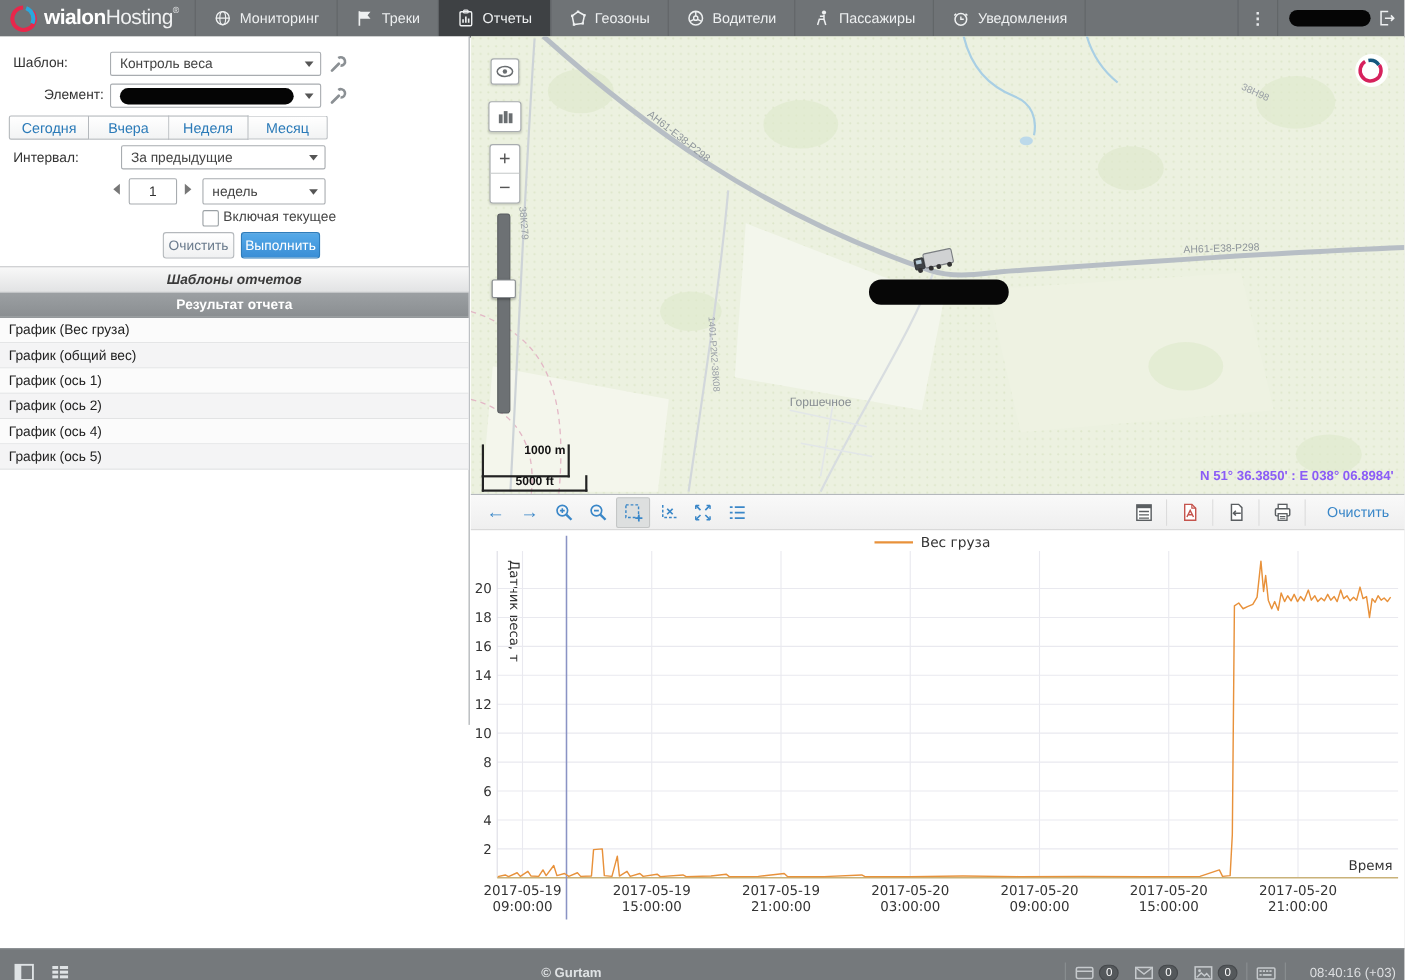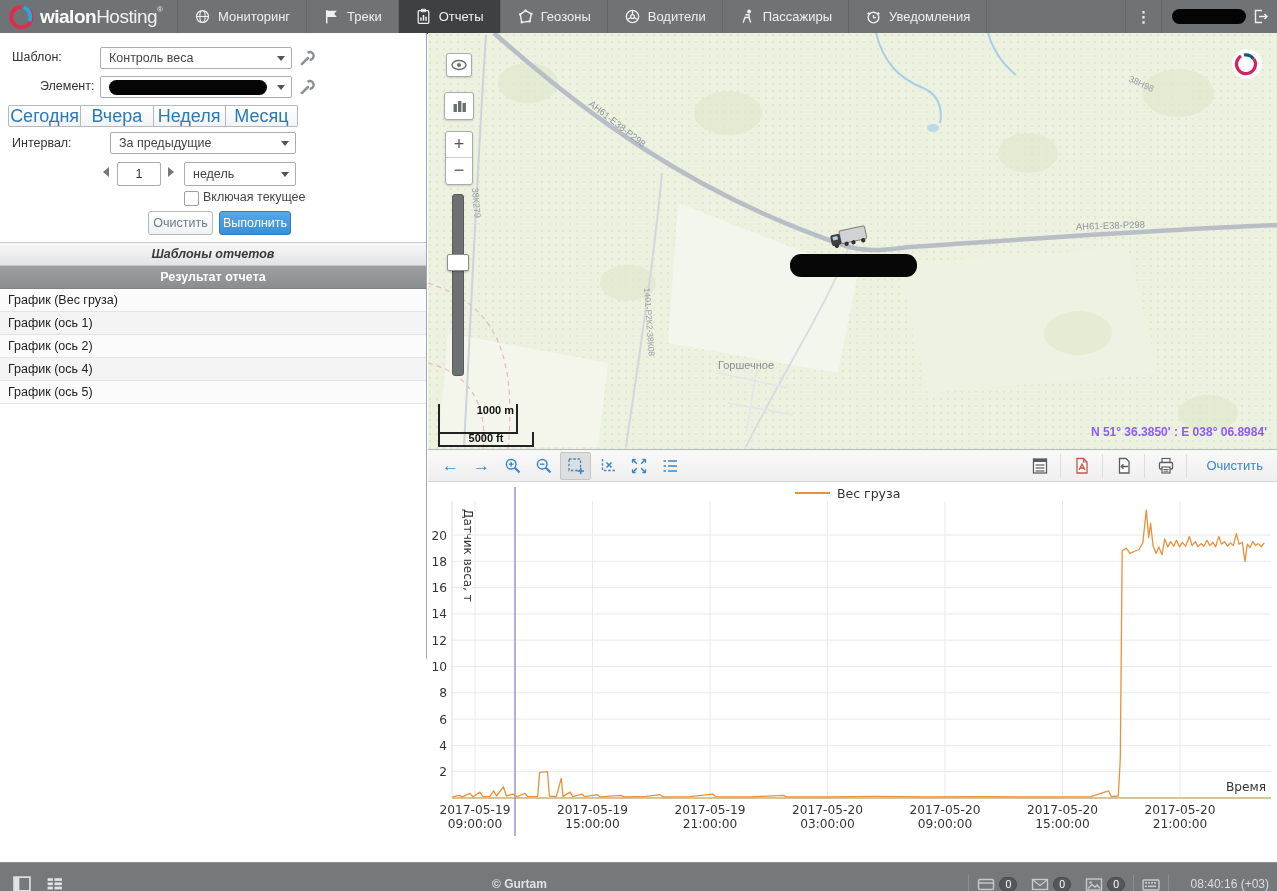--- a/index.html
+++ b/index.html
@@ -29,21 +29,21 @@
            border-right:1px solid #a3a7ab;box-sizing:border-box;}
   .form-area{position:relative;height:209px;}
   .flabel{position:absolute;left:12px;font-size:12.5px;color:#333;}
   .select{position:absolute;height:22px;border:1px solid #a8acb0;background:#fff;border-radius:2px;
           display:flex;align-items:center;padding:0 18px 0 8px;font-size:12.5px;color:#444;cursor:pointer;box-sizing:border-box;}
   .caret{position:absolute;right:6px;top:50%;margin-top:-2px;width:0;height:0;
          border-left:4px solid transparent;border-right:4px solid transparent;border-top:5px solid #555;}
   .wrenchbtn{position:absolute;width:18px;height:18px;cursor:pointer;}
   .tabs{position:absolute;left:8px;top:72px;width:290px;height:22px;display:flex;}
   .dtab{flex:1;border:1px solid #b4b8bc;border-left:none;background:linear-gradient(#ffffff,#f2f3f4);
-        color:#2a7ab8;font-size:18px;display:flex;align-items:center;justify-content:center;cursor:pointer;}
+        color:#2a7ab8;font-size:13px;display:flex;align-items:center;justify-content:center;cursor:pointer;}
   .dtab:first-child{border-left:1px solid #b4b8bc;border-radius:2px 0 0 2px;}
   .dtab:last-child{border-radius:0 2px 2px 0;}
   .spin-arrow{position:absolute;width:0;height:0;cursor:pointer;}
   .spin-left{border-top:5px solid transparent;border-bottom:5px solid transparent;border-right:6px solid #777;}
   .spin-right{border-top:5px solid transparent;border-bottom:5px solid transparent;border-left:6px solid #777;}
   .numinput{position:absolute;left:117px;top:129px;width:44px;height:24px;border:1px solid #a8acb0;border-radius:2px;
             text-align:center;font-size:12.5px;color:#333;box-sizing:border-box;font-family:"Liberation Sans",sans-serif;}
   .checkbox{position:absolute;left:184px;top:158px;width:13px;height:13px;border:1px solid #9aa0a4;
             border-radius:2px;background:#fff;cursor:pointer;}
   .cblabel{position:absolute;left:203px;top:157px;font-size:12.5px;color:#444;}
@@ -243,20 +243,21 @@
       <div class="cblabel">Включая текущее</div>
 
       <div class="btn btn-clear">Очистить</div>
       <div class="btn btn-exec">Выполнить</div>
     </div>
 
     <div class="sec-header sec-templates">Шаблоны отчетов</div>
     <div class="sec-header sec-result">Результат отчета</div>
     <div id="result-list">
         <div class="rrow">График (Вес груза)</div>
+        <div class="rrow">График (общий вес)</div>
         <div class="rrow">График (ось 1)</div>
         <div class="rrow">График (ось 2)</div>
         <div class="rrow">График (ось 4)</div>
         <div class="rrow">График (ось 5)</div>
       </div>
   </aside>
 
   <div id="map">
     <svg id="mapsvg" width="849" height="416" viewBox="0 0 849 416">
       <defs>

